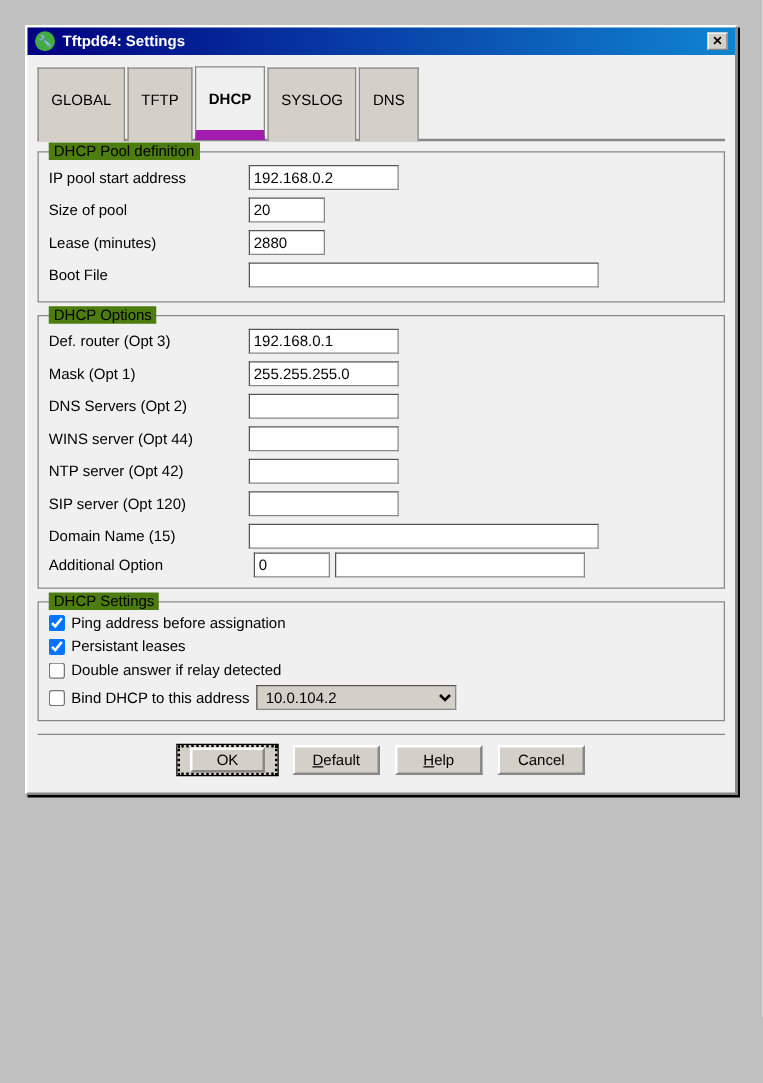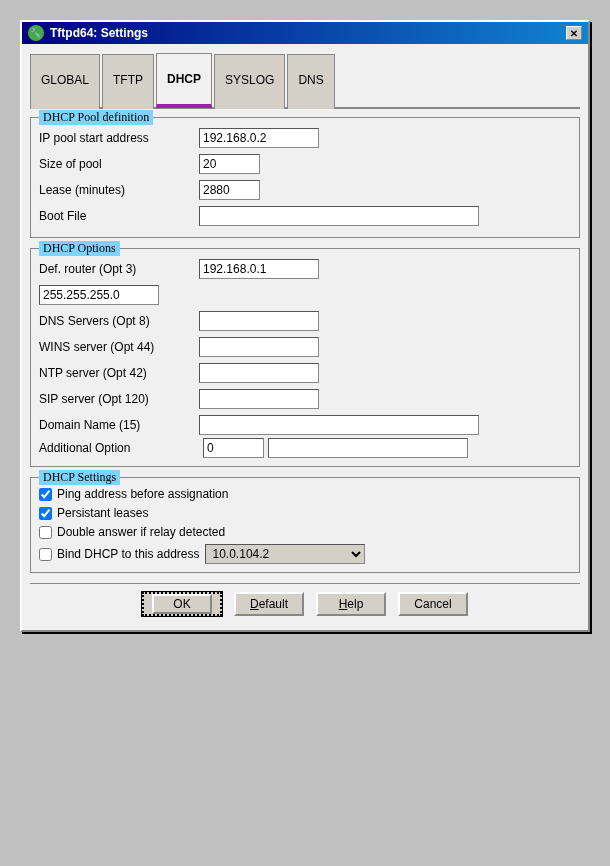--- a/index.html
+++ b/index.html
@@ -81,40 +81,39 @@
       border-bottom: none;
       background: #d4d0c8;
       cursor: pointer;
       margin-right: 2px;
       font-size: 12px;
       position: relative;
       top: 2px;
     }
     .tab.active {
       background: #f0f0f0;
-      border-bottom: 4px solid #a21caf;
+      border-bottom: 8px solid #a21caf;
       font-weight: bold;
       top: 1px;
       z-index: 1;
     }
     
     .group {
       border: 1px solid #888;
       margin-bottom: 10px;
       padding: 4px 8px 8px 8px;
       position: relative;
     }
     .group-label {
       position: absolute;
       top: -8px;
       left: 8px;
-      background: #7dd3fc;
+      background: #4d7c0f;
       padding: 0 4px;
       font-size: 12px;
-      font-family: Liberation Serif, serif;
     }
     .field-row {
       display: flex;
       align-items: center;
       margin-bottom: 3px;
       margin-top: 6px;
     }
     .field-label {
       width: 160px;
       flex-shrink: 0;
@@ -259,24 +258,25 @@
     </div>
 
     <div class="group">
       <span class="group-label">DHCP Options</span>
 
       <div class="field-row">
         <span class="field-label">Def. router (Opt 3)</span>
         <input class="field-input input-medium" type="text" value="192.168.0.1" style="">
       </div>
       <div class="field-row">
+        <span class="field-label">Mask (Opt 1)</span>
         <input class="field-input input-medium" type="text" value="255.255.255.0" style="">
       </div>
       <div class="field-row">
-        <span class="field-label">DNS Servers (Opt 8)</span>
+        <span class="field-label">DNS Servers (Opt 2)</span>
         <input class="field-input input-medium" type="text" value="" style="">
       </div>
       <div class="field-row">
         <span class="field-label">WINS server (Opt 44)</span>
         <input class="field-input input-medium" type="text" value="" style="">
       </div>
       <div class="field-row">
         <span class="field-label">NTP server (Opt 42)</span>
         <input class="field-input input-medium" type="text" value="" style="">
       </div>

